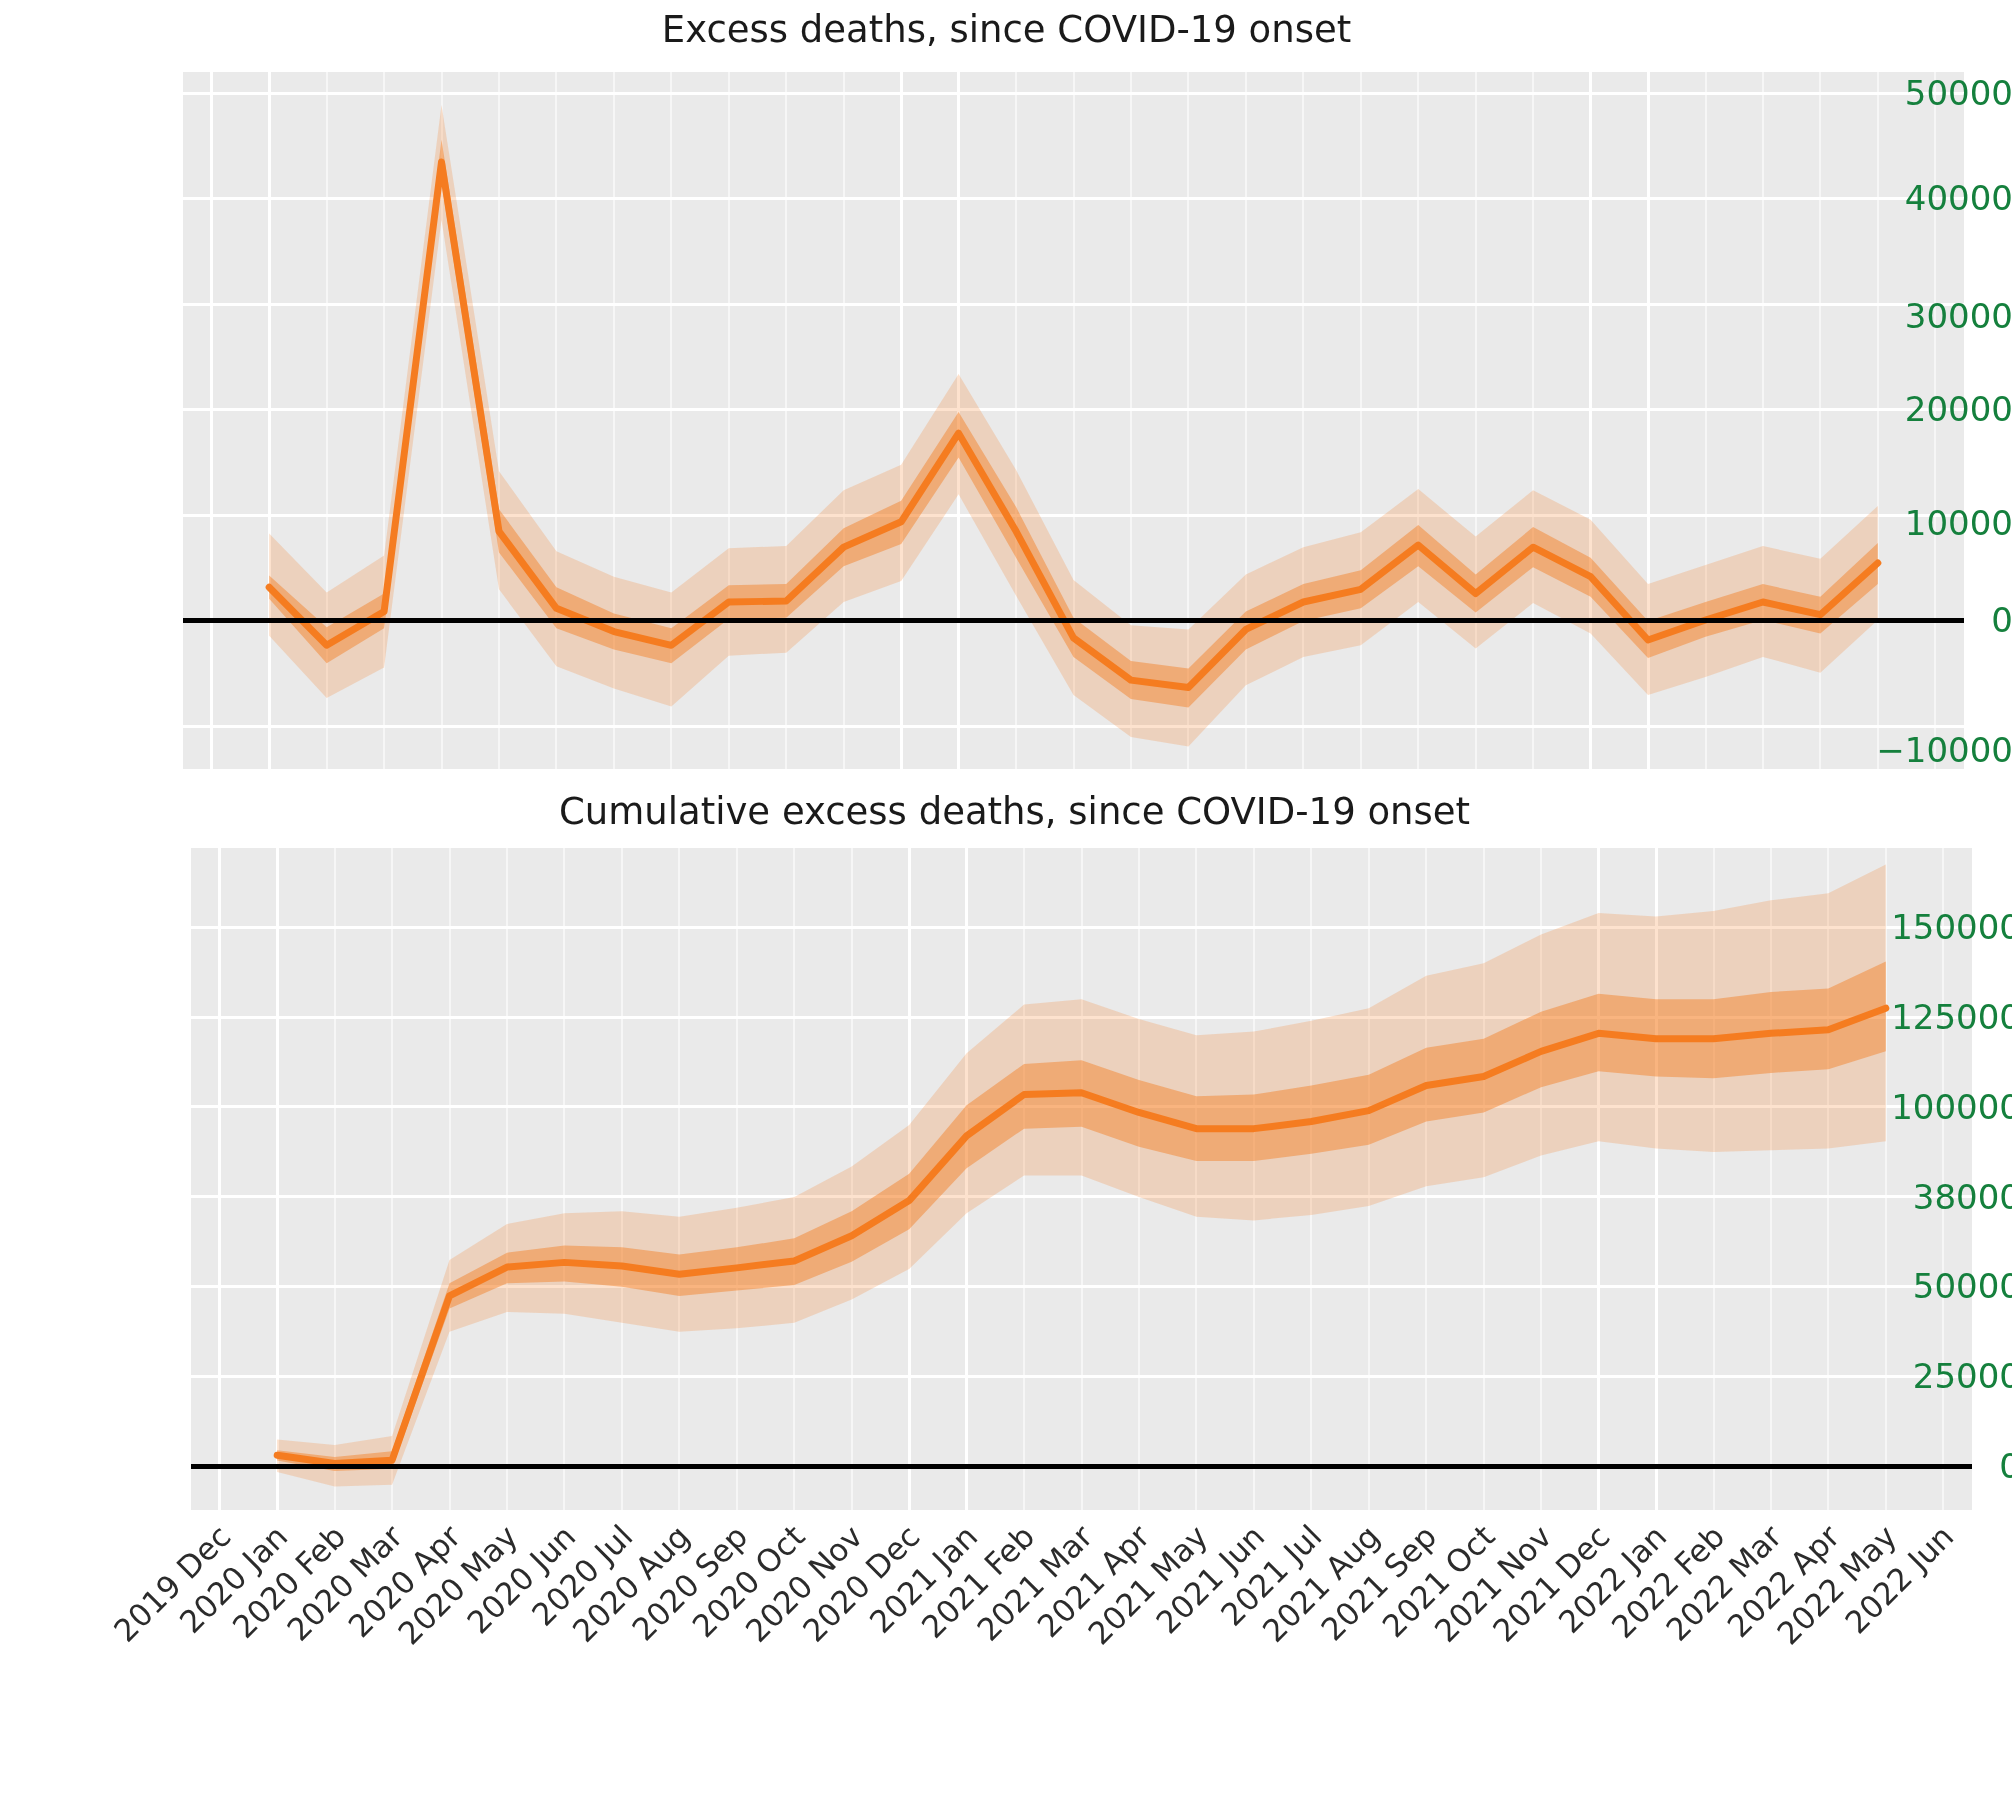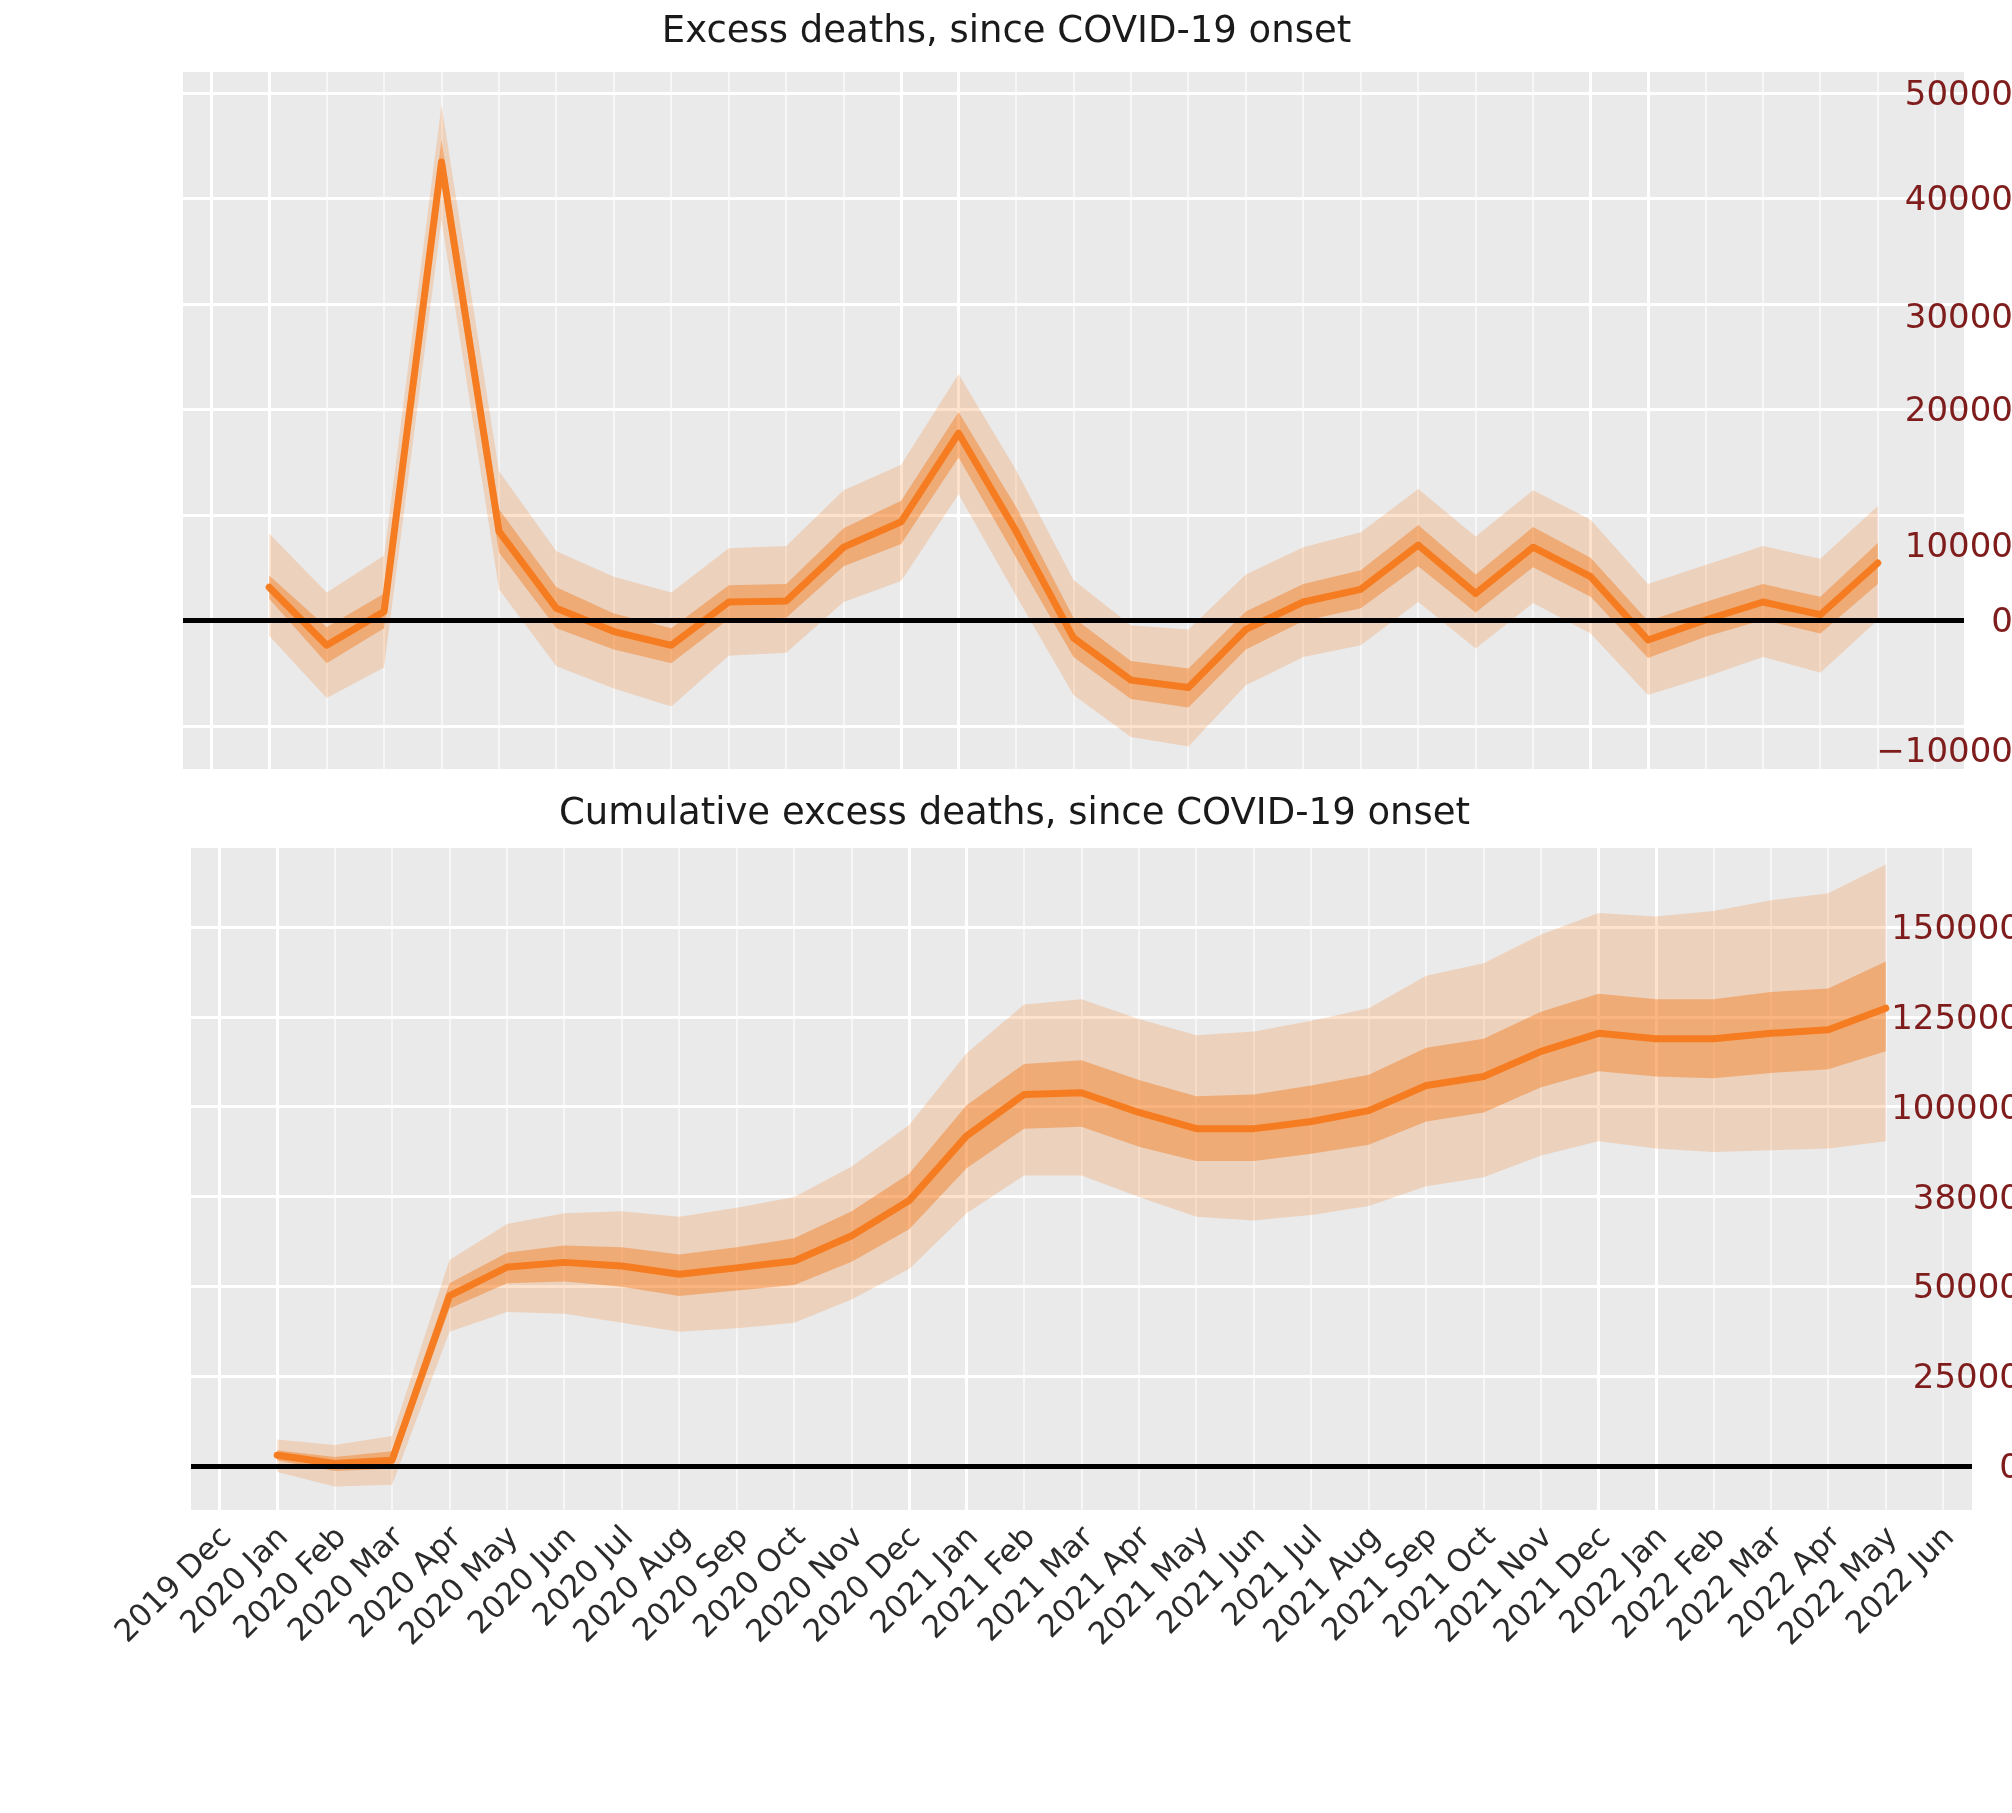--- a/index.html
+++ b/index.html
@@ -33,21 +33,21 @@
   .plot-area {
     position: absolute;
     background: #eaeaea;
     overflow: hidden;
   }
   .ytick-label {
     position: absolute;
     right: 0;
     text-align: right;
     font-size: 34px;
-    color: #7f1d1d;
+    color: #15803d;
     transform: translateY(-50%);
     white-space: nowrap;
   }
   .xtick-label {
     position: absolute;
     font-size: 31px;
     color: #2b2b2b;
     white-space: nowrap;
     transform-origin: right top;
     transform: rotate(-45deg);
@@ -136,21 +136,21 @@
         <div class="gridline-h" style="top: 19.6px;"></div>
         <svg width="1781" height="697" class="series" viewBox="0 0 1790 700">
           <path d="M86.6,463.5 L144.4,522.9 L202.1,485.8 L259.8,32.9 L317.6,400.9 L375.3,481.5 L433.1,507.0 L490.8,522.9 L548.5,478.3 L606.3,476.2 L664.0,420.0 L721.8,394.5 L779.5,303.3 L837.3,399.8 L895.0,510.2 L952.7,555.8 L1010.5,560.0 L1068.2,504.8 L1126.0,477.3 L1183.7,462.4 L1241.5,418.9 L1299.2,466.7 L1356.9,420.0 L1414.7,449.7 L1472.4,514.4 L1530.2,495.3 L1587.9,476.2 L1645.6,488.9 L1703.4,435.9 L1703.4,550.5 L1645.6,603.5 L1587.9,587.6 L1530.2,607.7 L1472.4,625.8 L1414.7,564.2 L1356.9,533.5 L1299.2,579.1 L1241.5,532.4 L1183.7,575.9 L1126.0,587.6 L1068.2,616.2 L1010.5,677.7 L952.7,668.2 L895.0,625.8 L837.3,526.1 L779.5,424.2 L721.8,511.2 L664.0,532.4 L606.3,583.3 L548.5,586.5 L490.8,637.4 L433.1,619.4 L375.3,597.1 L317.6,519.7 L259.8,148.5 L202.1,598.2 L144.4,628.9 L86.6,566.4 Z" fill="rgba(245,124,32,0.22)" stroke="none"></path>
           <path d="M86.6,505.9 L144.4,557.9 L202.1,523.9 L259.8,67.9 L317.6,439.1 L375.3,517.6 L433.1,544.1 L490.8,558.9 L548.5,515.5 L606.3,514.4 L664.0,458.2 L721.8,430.6 L779.5,341.5 L837.3,437.0 L895.0,548.3 L952.7,591.8 L1010.5,599.2 L1068.2,542.0 L1126.0,514.4 L1183.7,500.6 L1241.5,455.0 L1299.2,504.8 L1356.9,457.1 L1414.7,487.9 L1472.4,551.5 L1530.2,532.4 L1587.9,514.4 L1645.6,527.1 L1703.4,473.0 L1703.4,514.4 L1645.6,564.2 L1587.9,550.5 L1530.2,567.4 L1472.4,588.6 L1414.7,527.1 L1356.9,497.4 L1299.2,543.0 L1241.5,496.4 L1183.7,538.8 L1126.0,551.5 L1068.2,580.2 L1010.5,638.5 L952.7,630.0 L895.0,587.6 L837.3,487.9 L779.5,387.1 L721.8,474.1 L664.0,496.4 L606.3,548.3 L548.5,549.4 L490.8,593.9 L433.1,580.2 L375.3,558.9 L317.6,482.6 L259.8,111.4 L202.1,558.9 L144.4,593.9 L86.6,529.2 Z" fill="rgba(245,124,32,0.45)" stroke="none"></path>
           <path d="M86.6,517.6 L144.4,575.9 L202.1,542.0 L259.8,90.2 L317.6,461.4 L375.3,538.8 L433.1,562.1 L490.8,575.9 L548.5,532.4 L606.3,531.4 L664.0,477.3 L721.8,451.8 L779.5,362.7 L837.3,461.4 L895.0,568.5 L952.7,610.9 L1010.5,618.3 L1068.2,560.0 L1126.0,532.4 L1183.7,519.7 L1241.5,475.2 L1299.2,523.9 L1356.9,477.3 L1414.7,507.0 L1472.4,570.6 L1530.2,550.5 L1587.9,532.4 L1645.6,545.2 L1703.4,493.2" fill="none" stroke="#F57C20" stroke-width="7" stroke-linejoin="round" stroke-linecap="round"></path>
         </svg>
         <div class="zero-line" style="top: 546px;"></div>
       </div>
   <div class="ytick-label" style="top: 726px; width: 167px; margin-top: 24px;">−10000</div>
       <div class="ytick-label" style="top: 620px; width: 167px;">0</div>
-      <div class="ytick-label" style="top: 545px; width: 167px;">10000</div>
+      <div class="ytick-label" style="top: 523px; width: 167px;">10000</div>
       <div class="ytick-label" style="top: 409px; width: 167px;">20000</div>
       <div class="ytick-label" style="top: 316px; width: 167px;">30000</div>
       <div class="ytick-label" style="top: 198px; width: 167px;">40000</div>
       <div class="ytick-label" style="top: 93px; width: 167px;">50000</div>
     </div>
 
   <div class="panel" id="panel-bottom" style="left:0; top:786px; width:2013px; height:736px;margin-left:8px;">
     <div class="panel-title" style="top:4px;">Cumulative excess deaths, since COVID-19 onset</div>
     <div class="plot-area" id="plot-bottom" style="left:183px; top:62px; width:1781px; height:662px;">
         <div class="gridline-v" style="left: 27px;"></div>

